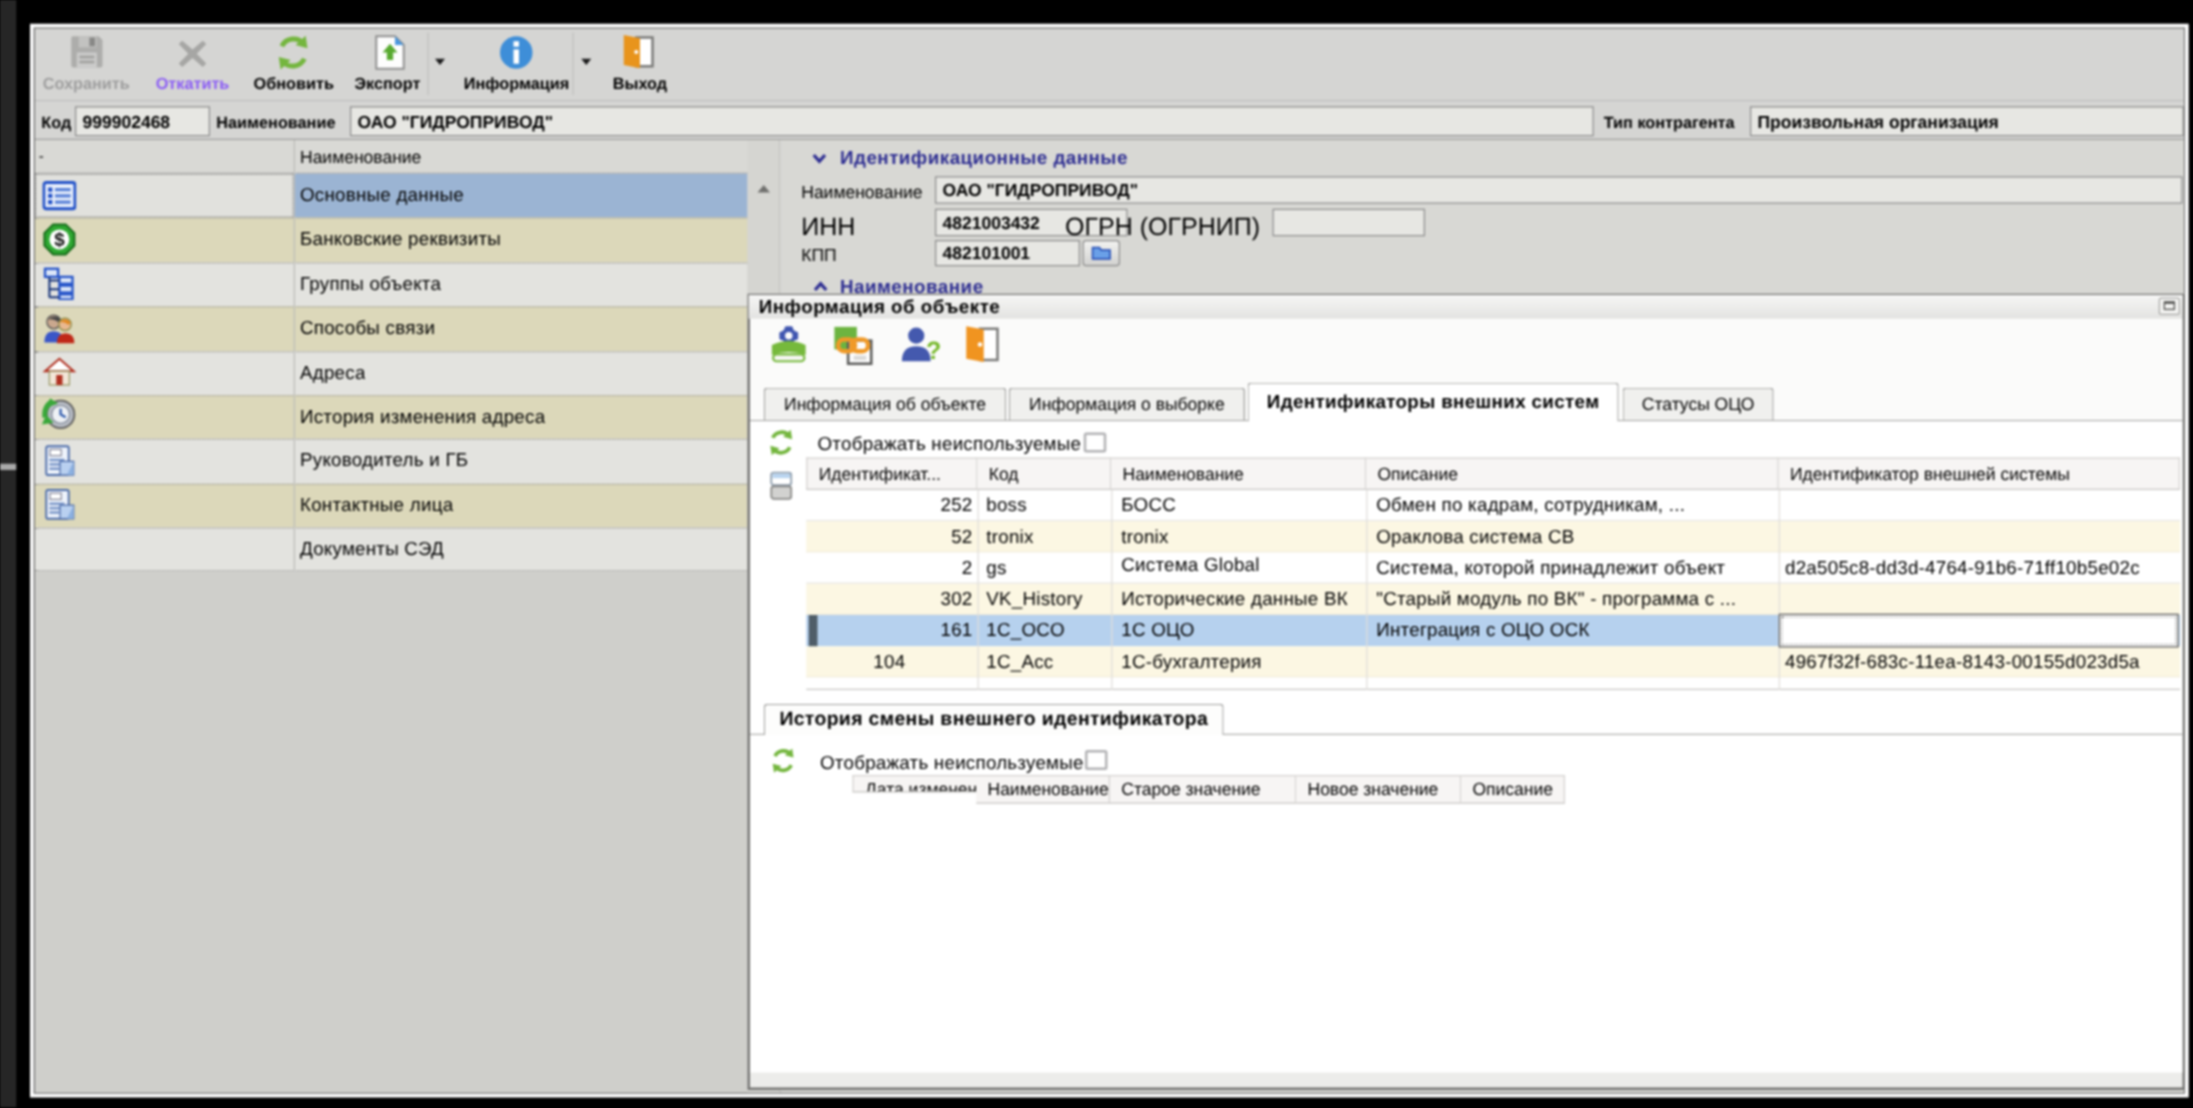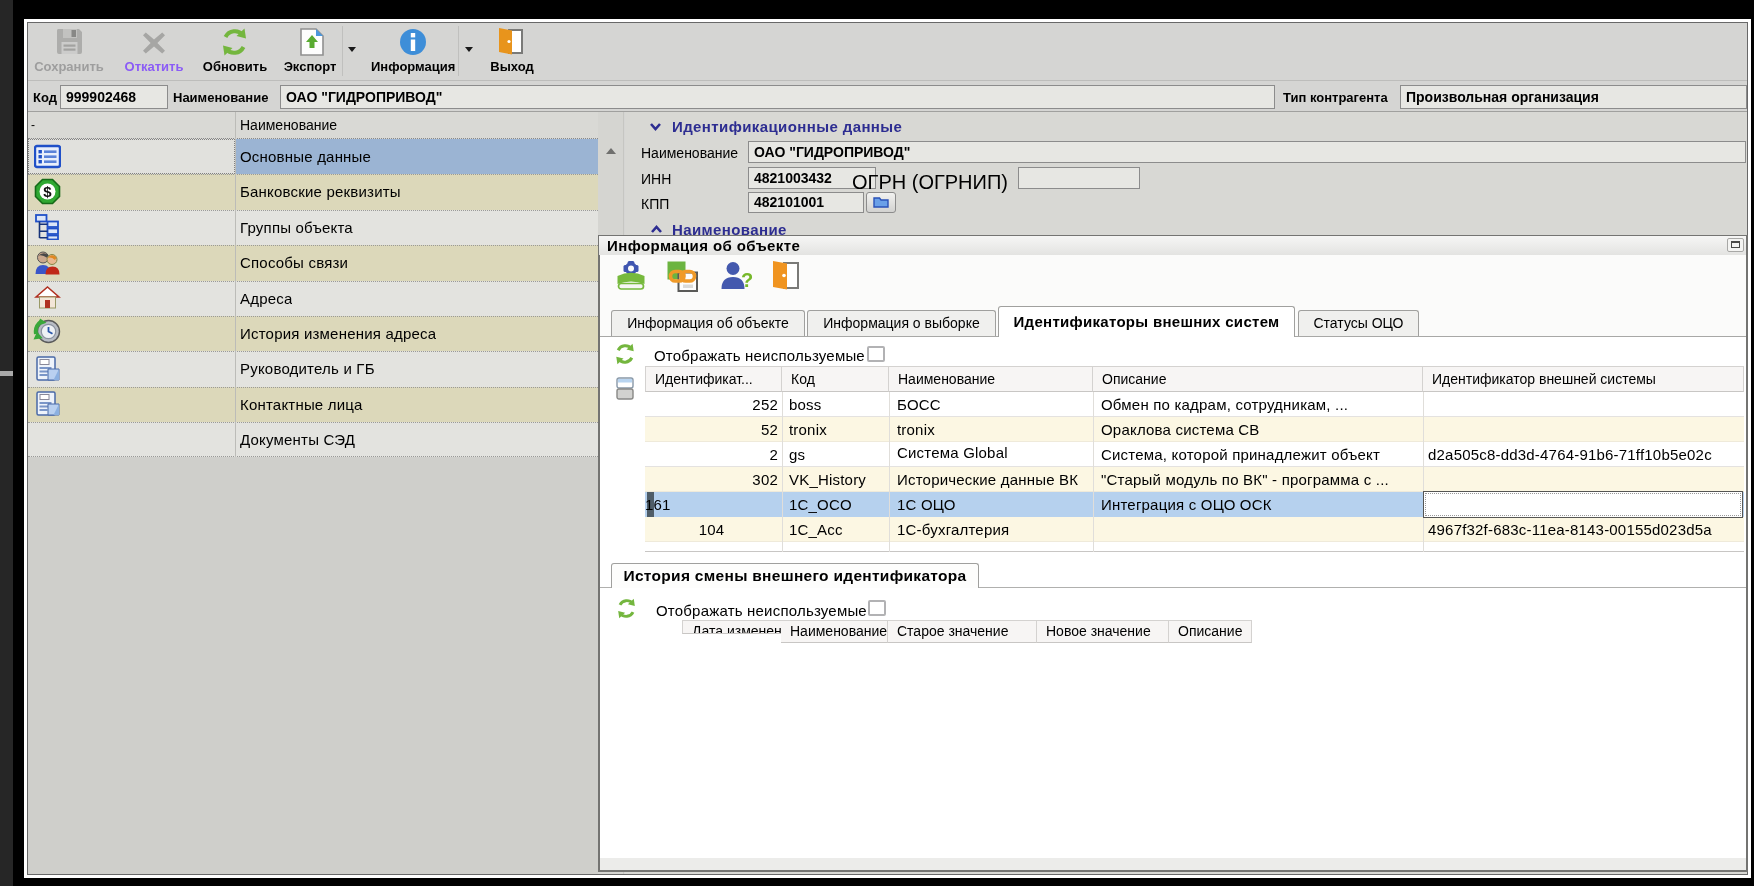--- a/index.html
+++ b/index.html
@@ -178,22 +178,22 @@
 <div class="a" style="left:606px;top:148px;width:0;height:0;border-left:5px solid transparent;border-right:5px solid transparent;border-bottom:6px solid #70706e"></div>
 
 <div class="a" style="left:625px;top:112px;width:1122px;height:762px;background:#d8d8d4"></div>
 <div id="right-panel">
 <svg class="a" style="left:649px;top:122px" width="13" height="10" viewBox="0 0 13 10">
       <path d="M2 2 L6.5 7 L11 2" fill="none" stroke="#2d2d91" stroke-width="2.6"></path>
     </svg>
 <div class="sec" style="left:672px;top:118px">Идентификационные данные</div>
 <div class="a" style="left:641px;top:145px;font-size:14px">Наименование</div>
 <div class="a inp" style="left:748px;top:141px;width:998px;height:22px;line-height:20px">ОАО "ГИДРОПРИВОД"</div>
-<div class="a" style="left:641px;top:171px;font-size:14px">ИНН</div>
-<div class="a inp" style="left:748px;top:167px;width:128px;height:22px;line-height:20px">4821003432</div>
+<div class="a" style="left:641px;top:171px;font-size:20px">ИНН</div>
+<div class="a inp" style="left:748px;top:167px;width:154px;height:22px;line-height:20px">4821003432</div>
 <div class="a" style="left:852px;top:171px;font-size:20px">ОГРН (ОГРНИП)</div>
 <div class="a inp" style="left:1018px;top:167px;width:122px;height:22px;line-height:20px"></div>
 <div class="a" style="left:641px;top:196px;font-size:14px">КПП</div>
 <div class="a inp" style="left:748px;top:192px;width:116px;height:21px;line-height:19px">482101001</div>
 <div class="a" style="left:866px;top:192px;width:30px;height:21px;background:linear-gradient(#f2f2f0,#d2d2d0);border:1px solid #8c8c8c;border-radius:3px"></div>
 <svg class="a" style="left:873px;top:196px" width="16" height="12" viewBox="0 0 16 12">
       <path d="M1 3 L1 11 L15 11 L15 4 L8 4 L6.5 2 L1 2z" fill="#6aa0e8" stroke="#2a52b8" stroke-width="1.4"></path>
     </svg>
 <svg class="a" style="left:650px;top:224px" width="13" height="10" viewBox="0 0 13 10">
       <path d="M2 8 L6.5 3 L11 8" fill="none" stroke="#2d2d91" stroke-width="2.6"></path>
@@ -279,21 +279,21 @@
 
 <div class="a" style="left:782px;top:392px;width:1px;height:160px;background:#e0deda"></div>
 <div class="a" style="left:889px;top:392px;width:1px;height:160px;background:#e0deda"></div>
 <div class="a" style="left:1093px;top:392px;width:1px;height:160px;background:#e0deda"></div>
 <div class="a" style="left:1423px;top:392px;width:1px;height:160px;background:#e0deda"></div>
 
 <div class="a cell" style="left:645px;top:392px;width:133px;height:25px;line-height:25px;text-align:right">252</div>
 <div class="a cell" style="left:645px;top:417px;width:133px;height:25px;line-height:25px;text-align:right">52</div>
 <div class="a cell" style="left:645px;top:442px;width:133px;height:25px;line-height:25px;text-align:right">2</div>
 <div class="a cell" style="left:645px;top:467px;width:133px;height:25px;line-height:25px;text-align:right">302</div>
-<div class="a cell" style="left:645px;top:492px;width:133px;height:25px;line-height:25px;text-align:left">161</div>
+<div class="a cell" style="left:645px;top:492px;width:133px;height:25px;line-height:25px;text-align:right">161</div>
 <div class="a cell" style="left:645px;top:517px;width:133px;height:25px;line-height:25px;text-align:center">104</div>
 <div class="a cell" style="left:789px;top:392px;height:25px;line-height:25px">boss</div>
 <div class="a cell" style="left:789px;top:417px;height:25px;line-height:25px">tronix</div>
 <div class="a cell" style="left:789px;top:442px;height:25px;line-height:25px">gs</div>
 <div class="a cell" style="left:789px;top:467px;height:25px;line-height:25px">VK_History</div>
 <div class="a cell" style="left:789px;top:492px;height:25px;line-height:25px">1C_OCO</div>
 <div class="a cell" style="left:789px;top:517px;height:25px;line-height:25px">1C_Acc</div>
 <div class="a cell" style="left:897px;top:392px;height:25px;line-height:25px">БОСС</div>
 <div class="a cell" style="left:897px;top:417px;height:25px;line-height:25px">tronix</div>
 <div class="a cell" style="left:897px;top:440px;height:25px;line-height:25px">Система Global</div>

